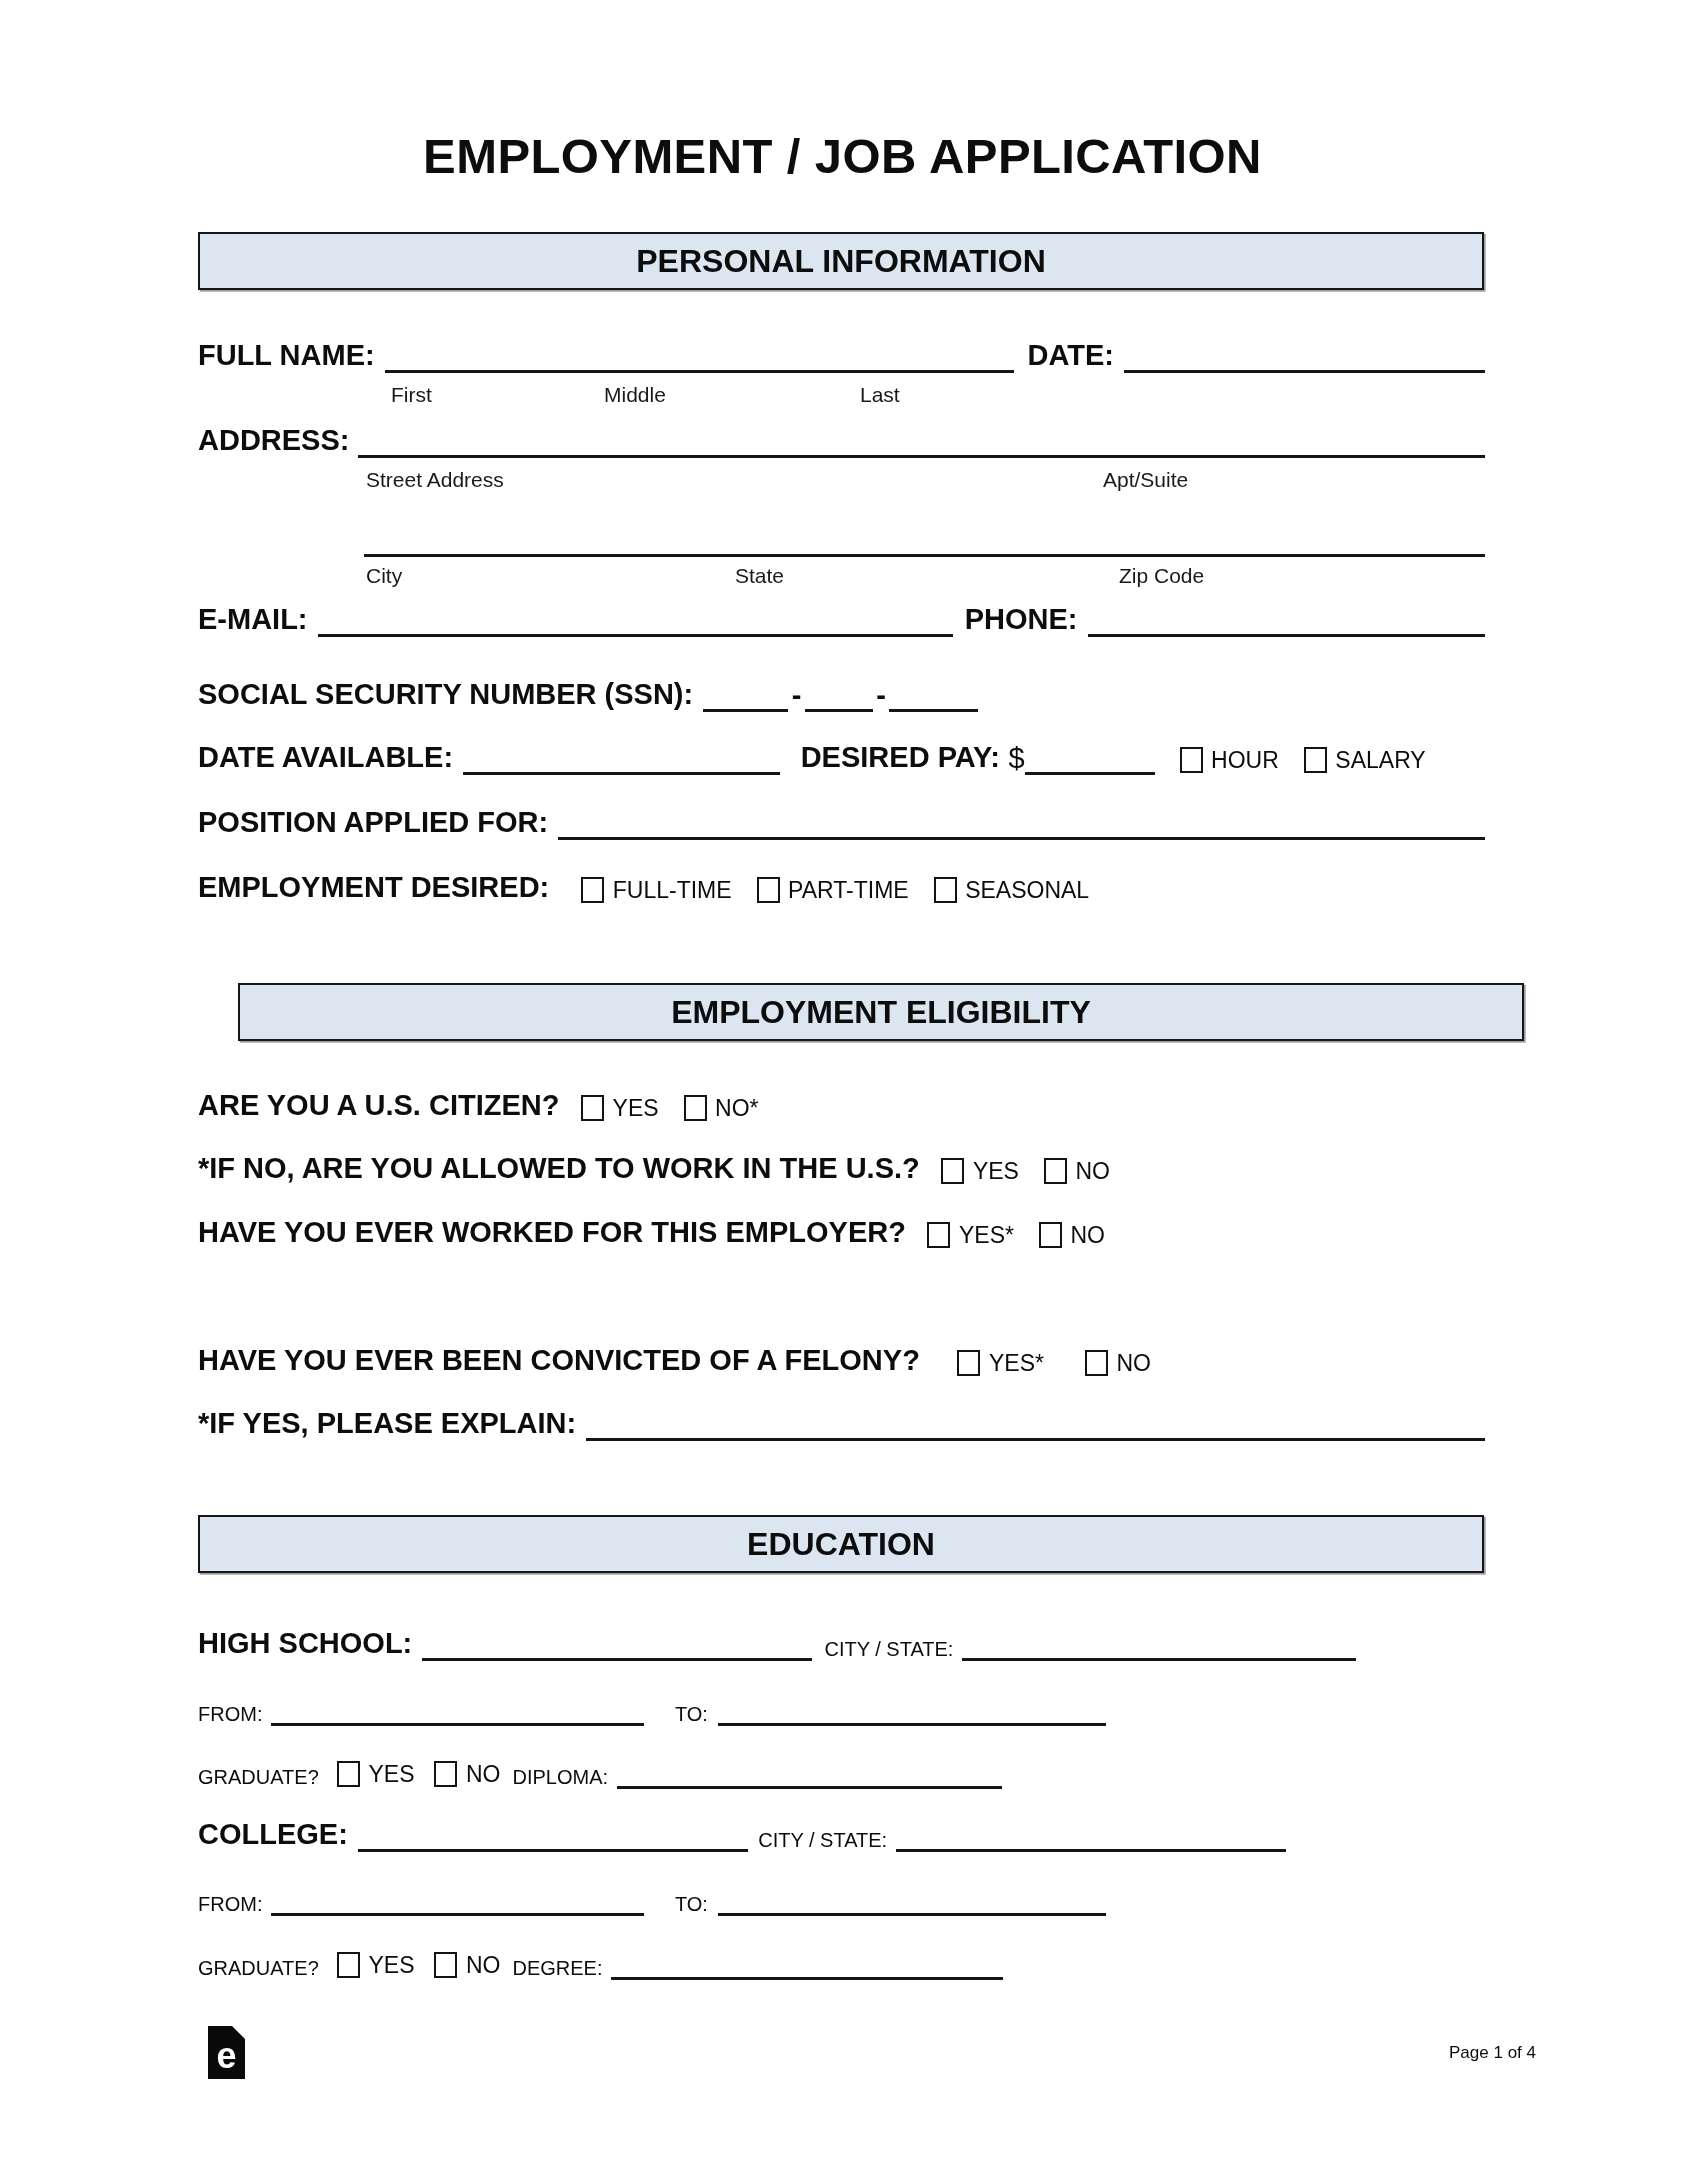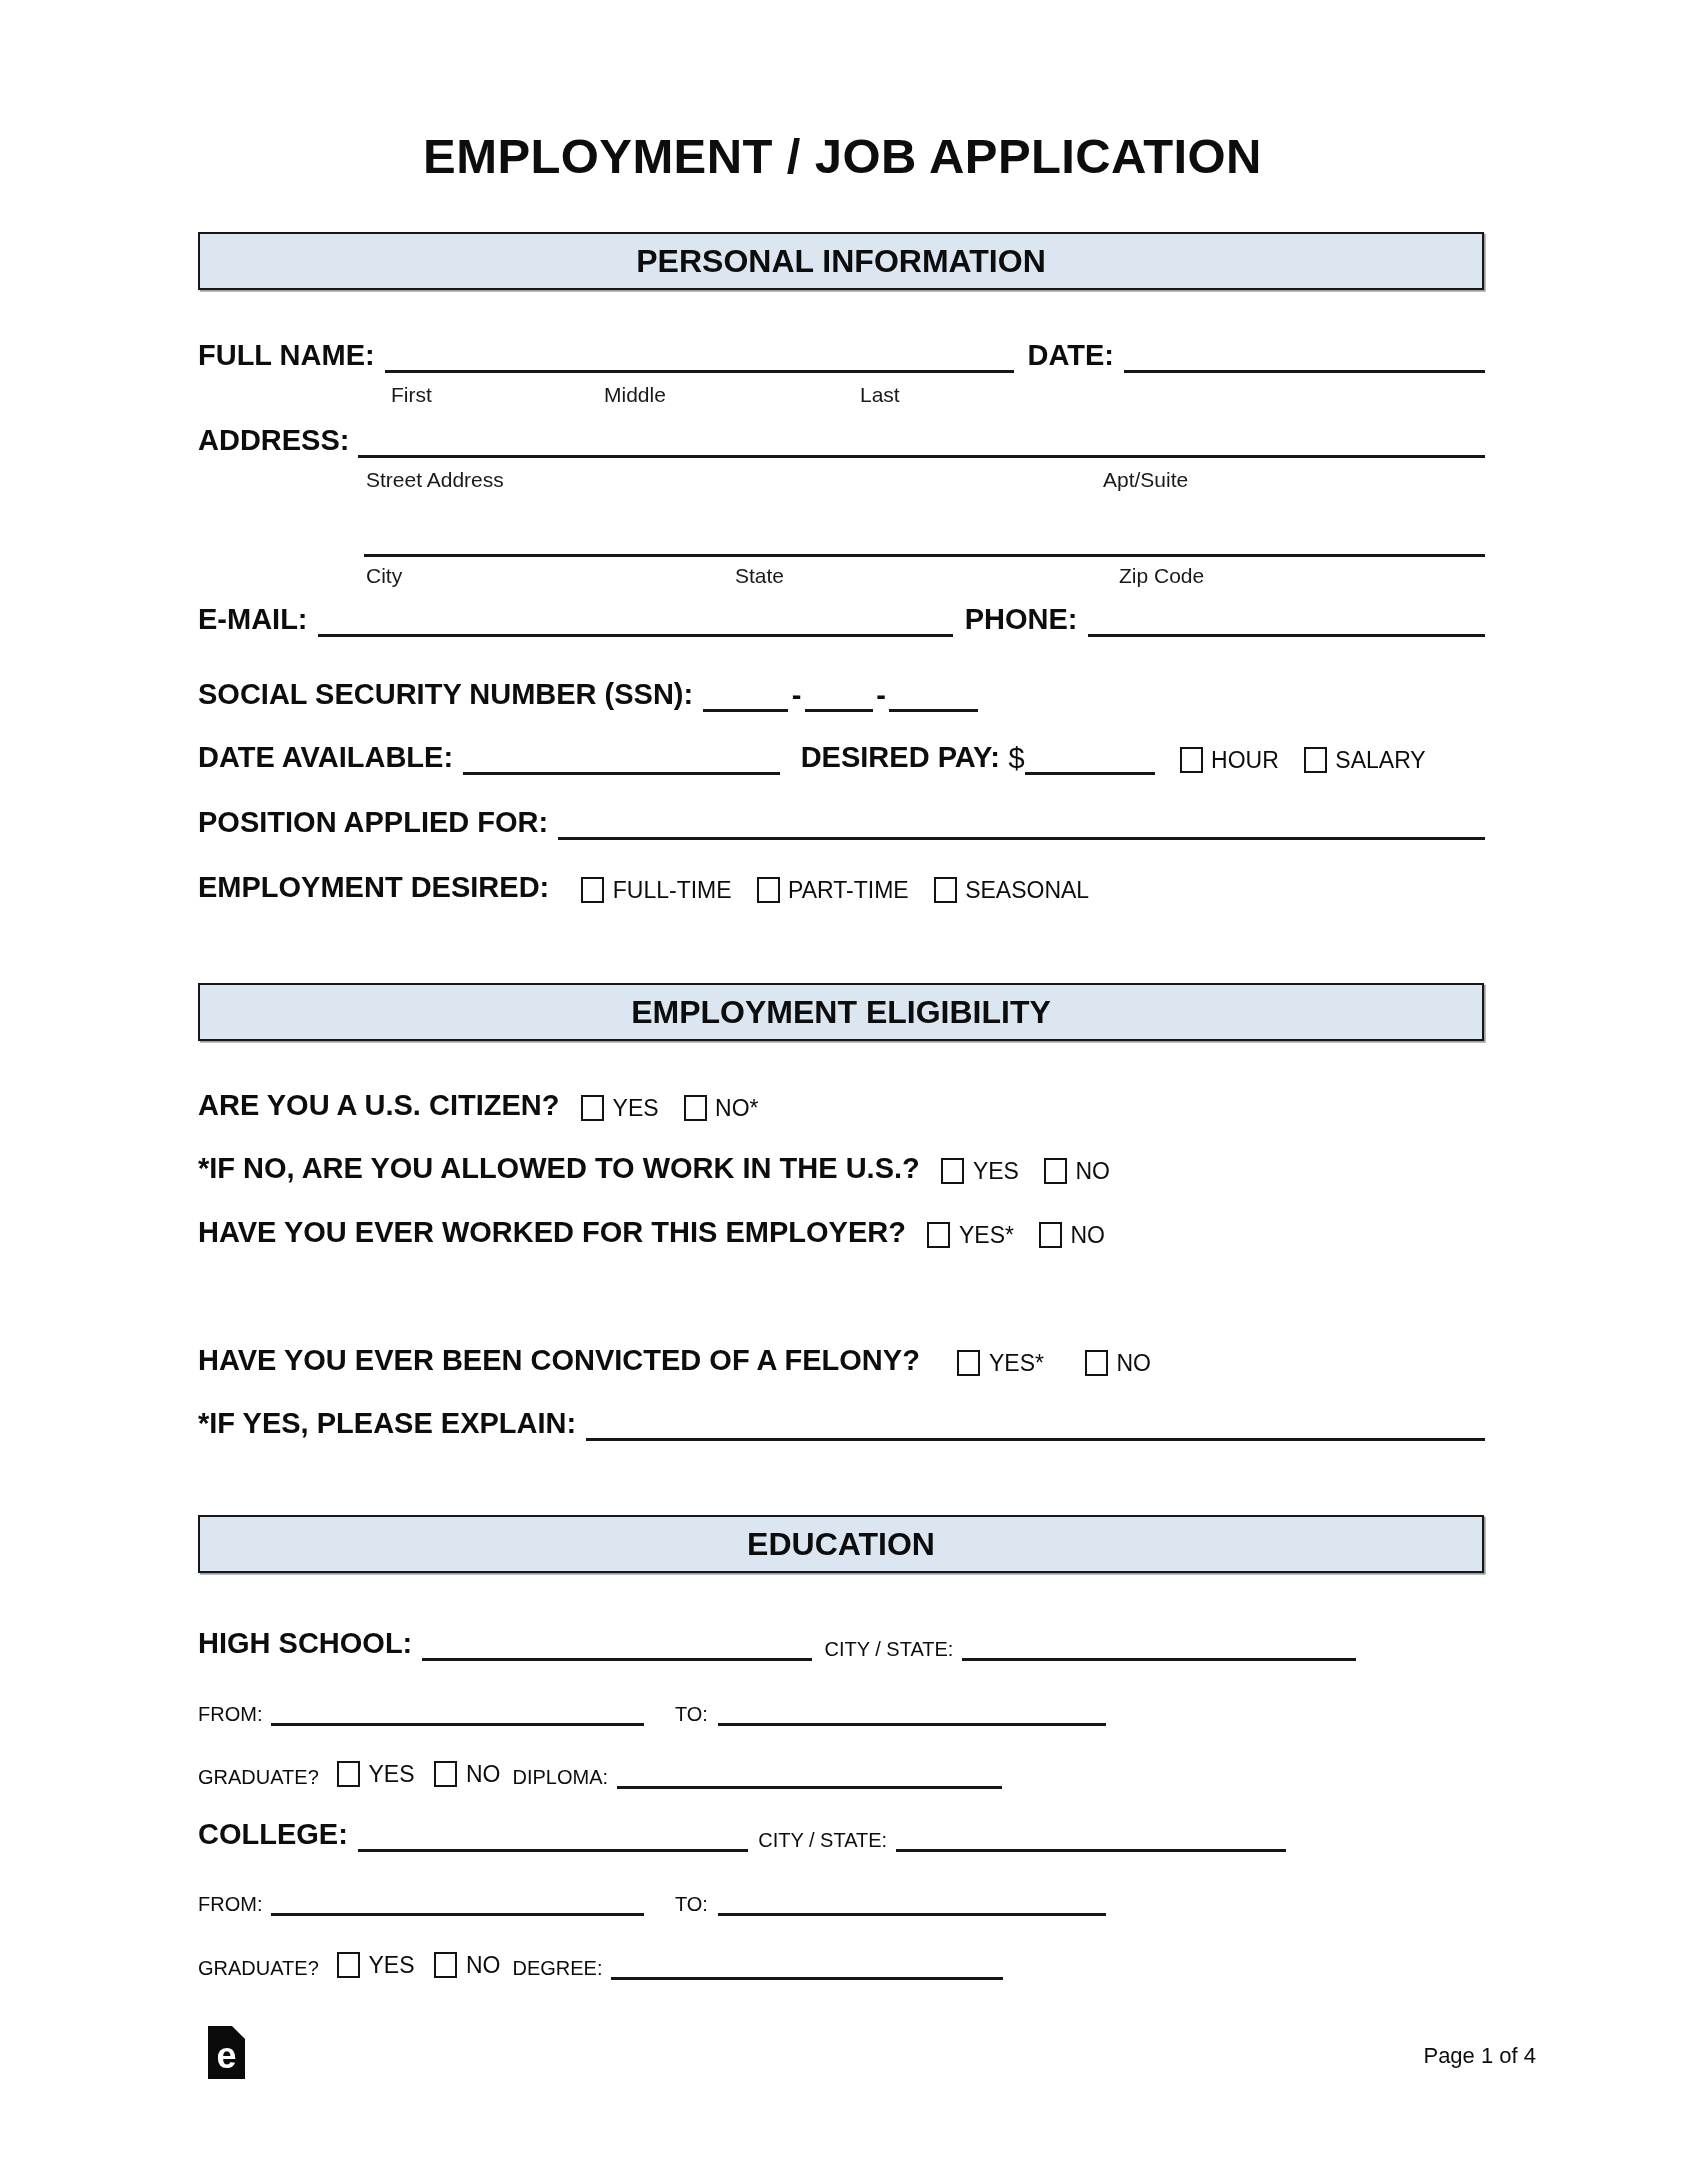--- a/index.html
+++ b/index.html
@@ -46,21 +46,21 @@
     content:""; position:absolute; top:0; right:0; width:0; height:0;
     border-top:13.6px solid #ffffff; border-left:13.6px solid transparent;
   }
   .logo-e {
     position:absolute; left:0; top:6.8px; width:100%; text-align:center;
     color:#ffffff; font-weight:bold; font-size:36px; line-height:46px;
     font-family:"Liberation Sans","DejaVu Sans",sans-serif;
   }
   .pagenum {
     position:absolute; top:2043px; right:149px;
-    font-size:22px; font-weight:normal;
+    font-size:17px; font-weight:normal;
   }
 </style>
 </head>
 <body>
 
 <div class="page">
 
   <div class="title">EMPLOYMENT / JOB APPLICATION</div>
 
   <div class="band" style="top:232px;">
@@ -143,21 +143,21 @@
     <span class="opt ml20">
       <span class="box"></span>
       <span>PART-TIME</span>
     </span>
     <span class="opt ml20">
       <span class="box"></span>
       <span>SEASONAL</span>
     </span>
   </div>
 
-  <div class="band" style="top:983px;">
+  <div class="band" style="top:983px;margin-left:40px;">
     <span>EMPLOYMENT ELIGIBILITY</span>
   </div>
 
   <div class="row" style="top:1089px;">
     <span class="lbl">ARE YOU A U.S. CITIZEN?</span>
     <span class="opt ml16">
       <span class="box"></span>
       <span>YES</span>
     </span>
     <span class="opt ml20">

